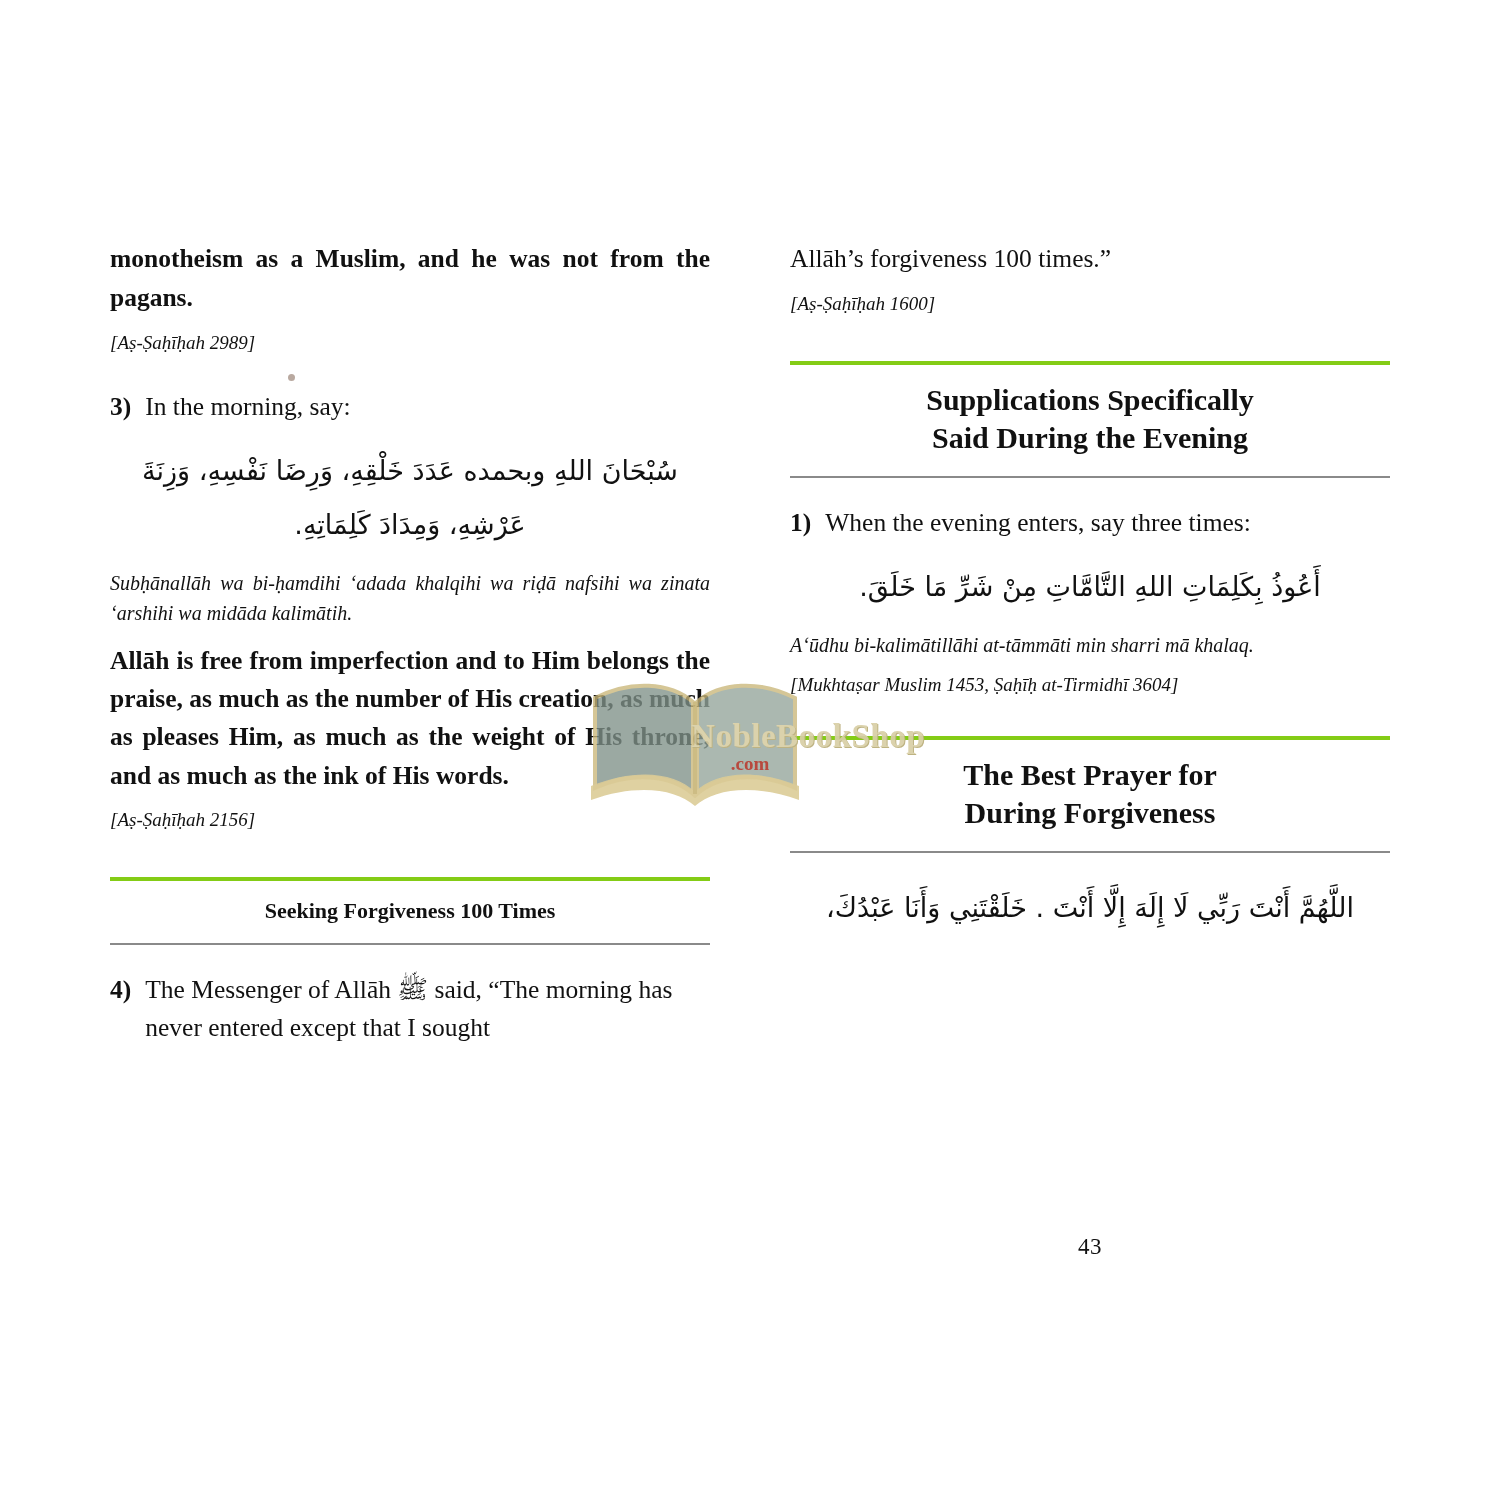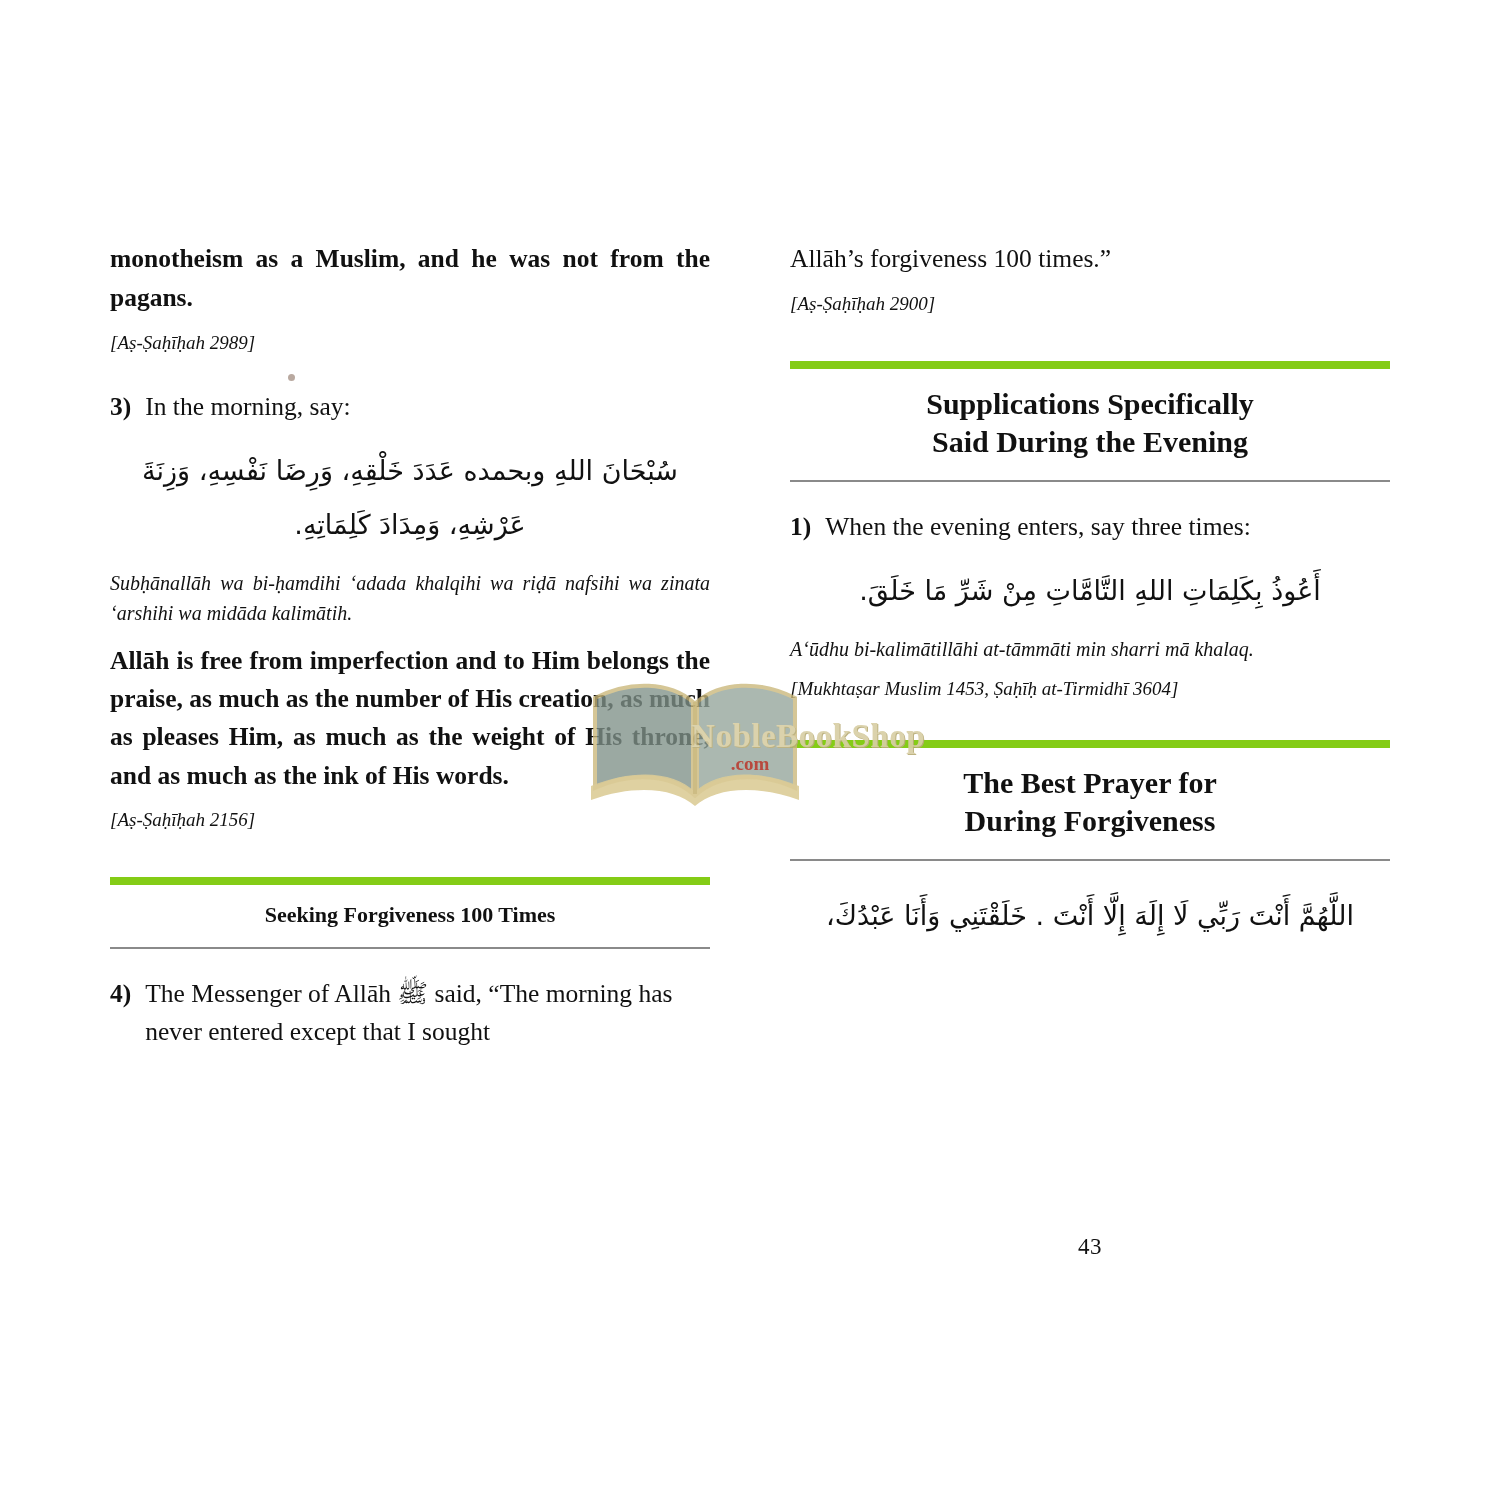--- a/index.html
+++ b/index.html
@@ -88,21 +88,21 @@
   .meaning {
     font-weight: bold;
     font-size: 25.5px;
     line-height: 1.5;
     text-align: justify;
     margin: 6px 0 0 0;
   }
 
   .section-head {
     margin: 46px 0 26px 0;
-    border-top: 8px solid #84cc16;
+    border-top: 4px solid #84cc16;
     border-bottom: 2px solid #8a8a8a;
     padding: 16px 0 18px 0;
     text-align: center;
   }
   .section-head .line {
     font-weight: bold;
     font-size: 30px;
     line-height: 1.28;
     display: block;
   }
@@ -203,21 +203,21 @@
 
     </div>
 
   </div>
 
   <div class="page">
     <div class="page-body">
 
       <p class="para">Allāh’s forgiveness 100 times.”</p>
 
-      <p class="ref">[Aṣ-Ṣaḥīḥah 2900]</p>
+      <p class="ref">[Aṣ-Ṣaḥīḥah 1600]</p>
 
       <div class="section-head">
         <span class="line">Supplications Specifically</span>
         <span class="line">Said During the Evening</span>
       </div>
 
       <div class="numbered" style="margin-top:24px;">
         <span class="idx">1)</span>
         <span class="txt">When the evening enters, say three times:</span>
       </div>

